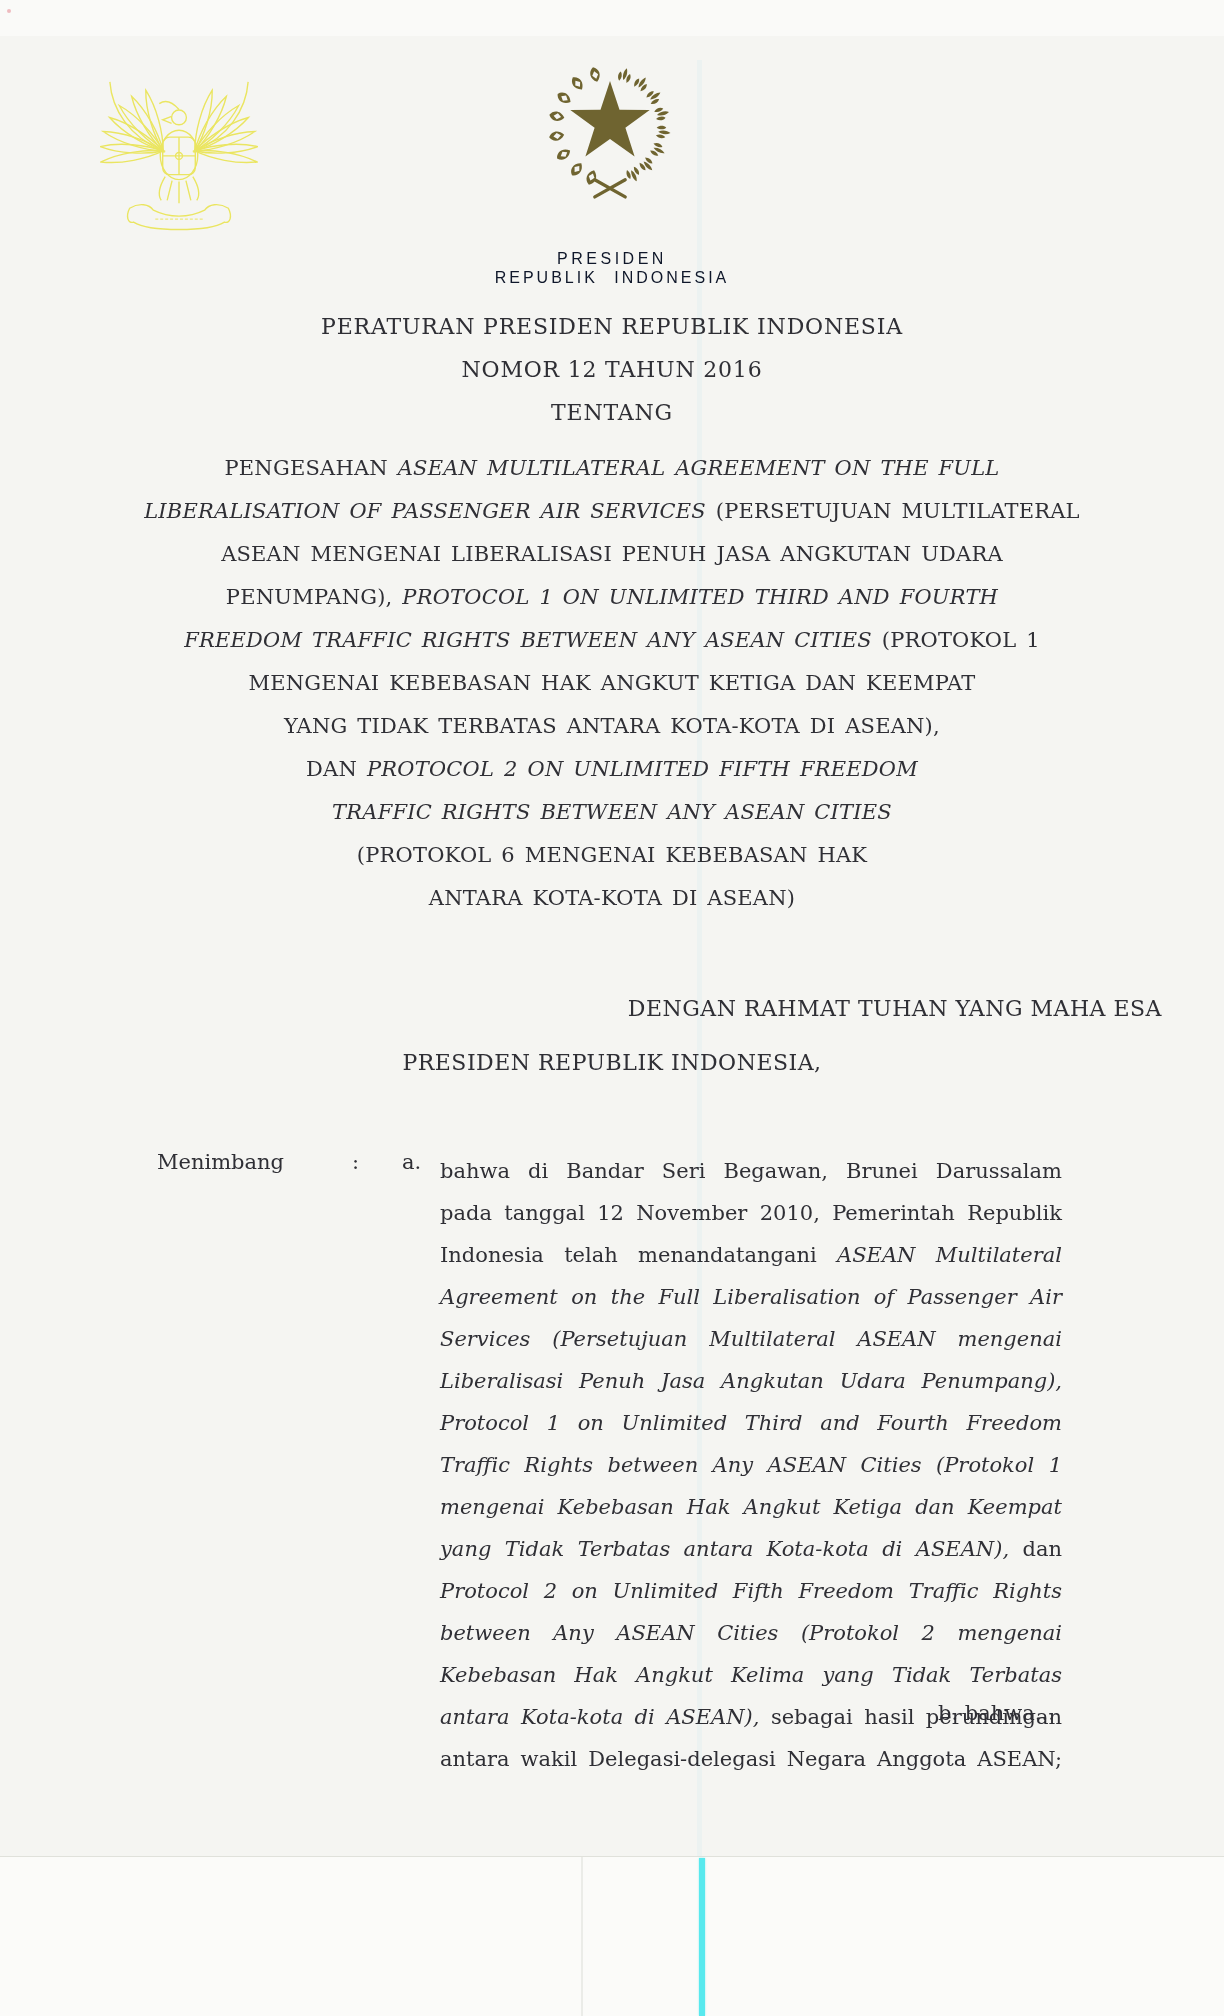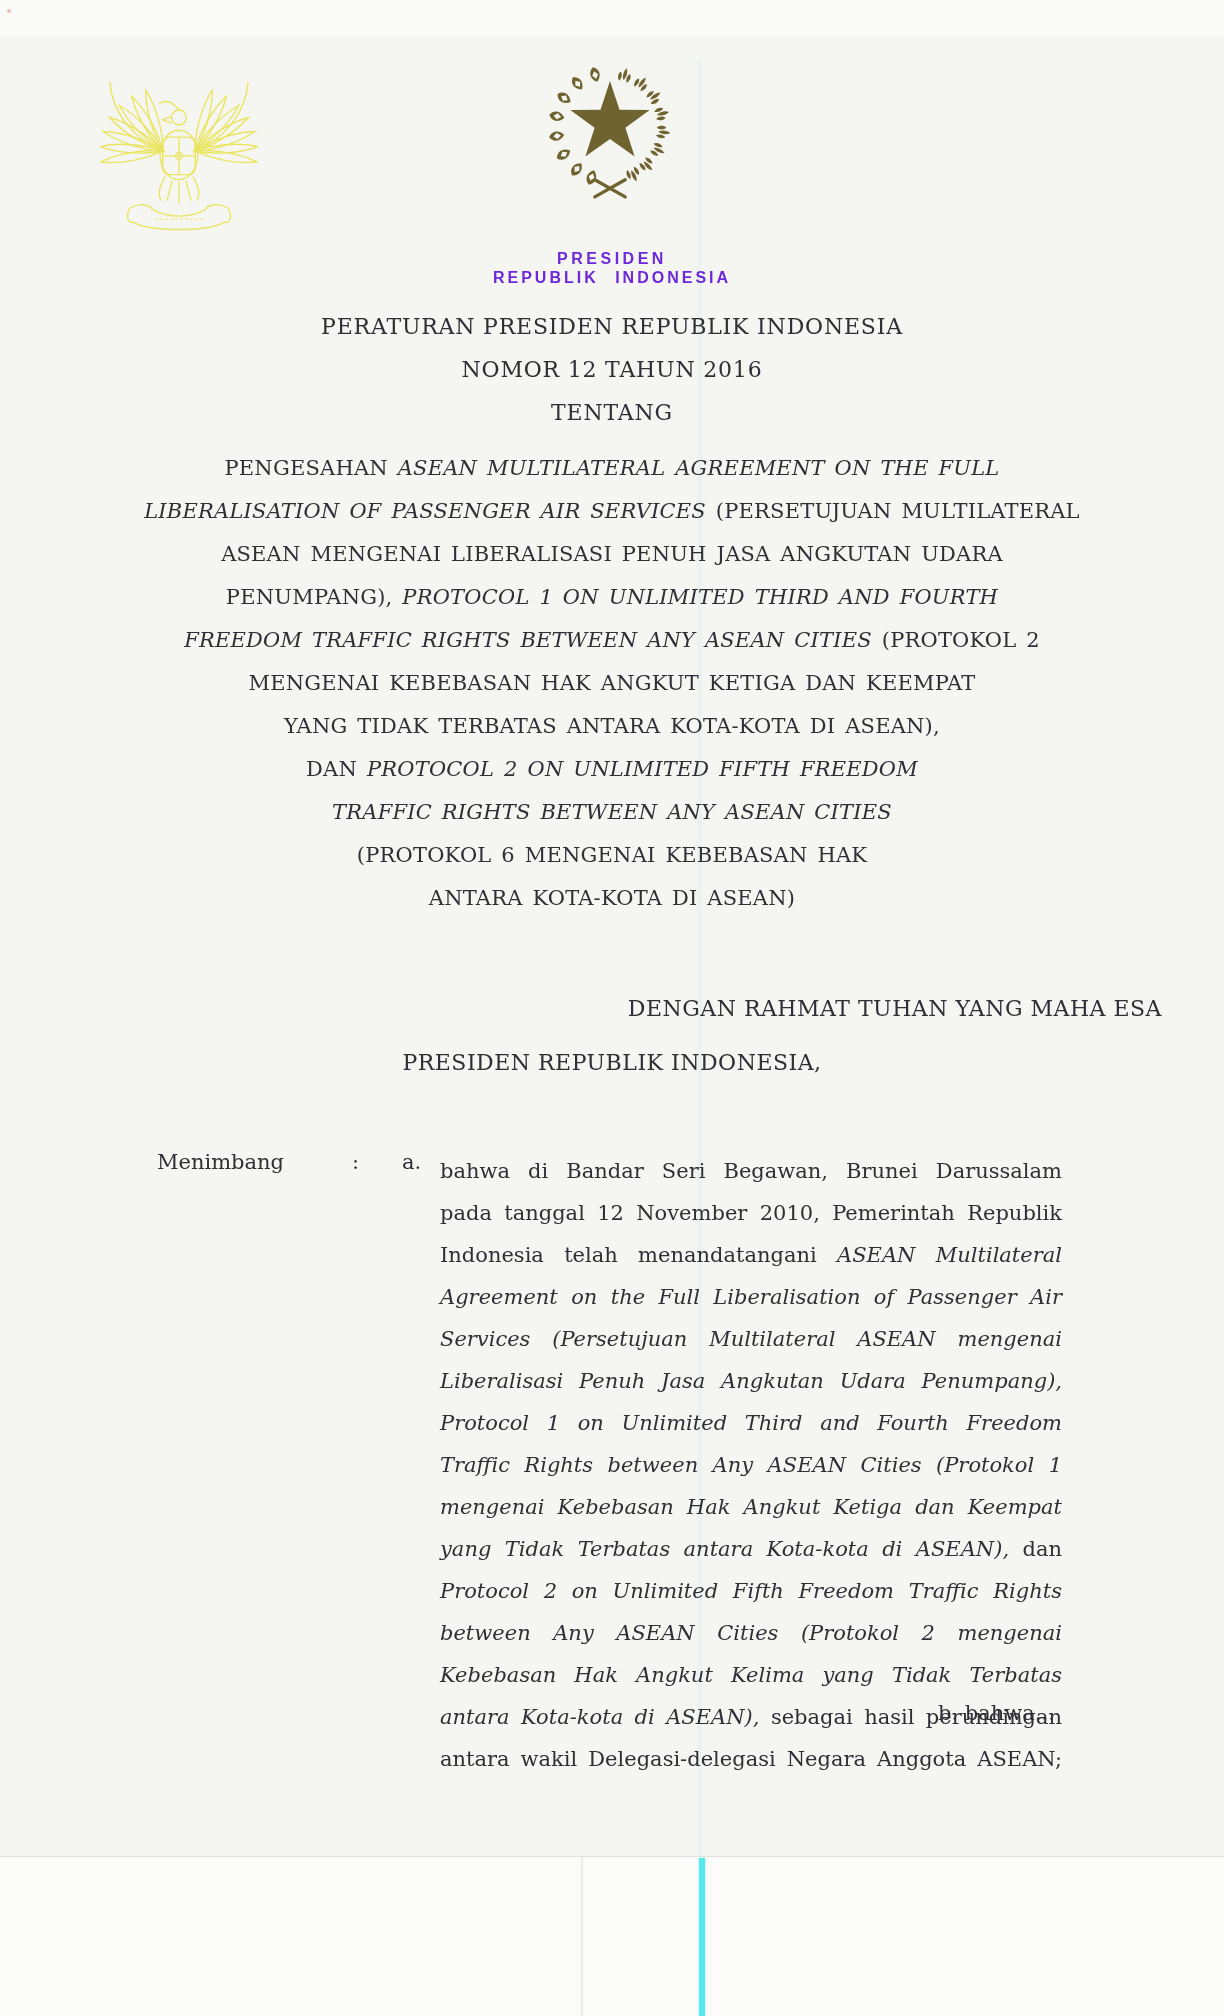--- a/index.html
+++ b/index.html
@@ -7,22 +7,22 @@
   .page{position:absolute;left:0;top:0;width:1224px;height:2016px;background:#f5f5f2;overflow:hidden;}
   .topband{position:absolute;left:0;top:0;width:1224px;height:36px;background:#fafaf8;}
   .scan-streak{position:absolute;left:697px;top:60px;width:5px;height:1796px;background:rgba(170,225,235,0.12);}
   .dot-artifact{position:absolute;left:7px;top:9px;width:4px;height:4px;border-radius:50%;background:#e89aa0;opacity:.65;}
 
   
   .garuda{position:absolute;left:100px;top:60px;width:158px;height:178px;}
   .pres-emblem{position:absolute;left:534px;top:62px;width:152px;height:152px;}
 
   
-  .lh{position:absolute;left:0;width:1224px;text-align:center;color:#6d28d9;
-      font-family:"Liberation Sans",sans-serif;font-weight:700;}
+  .lh{position:absolute;left:0;width:1224px;text-align:center;color:#0f172a;
+      font-family:"Liberation Sans",sans-serif;font-weight:400;}
   .lh1{top:250px;font-size:16px;letter-spacing:3.5px;}
   .lh2{top:269px;font-size:16px;letter-spacing:3px;word-spacing:9px;}
 
   
   .doc-text{color:#2f2f35;}
   .title-block{position:absolute;left:62px;top:305px;width:1100px;text-align:center;}
   .title-block div{height:43px;line-height:43px;font-size:22px;letter-spacing:0.8px;}
   .subject-block{position:absolute;left:62px;top:447px;width:1100px;}
   .tline{height:43px;line-height:43px;text-align:center;font-size:21px;word-spacing:3px;letter-spacing:0.2px;}
   .preamble1{position:absolute;left:62px;top:996px;width:1100px;text-align:right;font-size:22px;letter-spacing:0.5px;height:26px;line-height:26px;}
@@ -126,21 +126,21 @@
     <div>PERATURAN PRESIDEN REPUBLIK INDONESIA</div>
     <div>NOMOR 12 TAHUN 2016</div>
     <div>TENTANG</div>
   </div>
 
   <div class="subject-block doc-text">
       <div class="tline"><span>PENGESAHAN </span><span class="it">ASEAN MULTILATERAL AGREEMENT ON THE FULL</span></div>
       <div class="tline"><span class="it">LIBERALISATION OF PASSENGER AIR SERVICES</span><span> (PERSETUJUAN MULTILATERAL</span></div>
       <div class="tline"><span>ASEAN MENGENAI LIBERALISASI PENUH JASA ANGKUTAN UDARA</span></div>
       <div class="tline"><span>PENUMPANG), </span><span class="it">PROTOCOL 1 ON UNLIMITED THIRD AND FOURTH</span></div>
-      <div class="tline"><span class="it">FREEDOM TRAFFIC RIGHTS BETWEEN ANY ASEAN CITIES</span><span> (PROTOKOL 2</span></div>
+      <div class="tline"><span class="it">FREEDOM TRAFFIC RIGHTS BETWEEN ANY ASEAN CITIES</span><span> (PROTOKOL 1</span></div>
       <div class="tline"><span>MENGENAI KEBEBASAN HAK ANGKUT KETIGA DAN KEEMPAT</span></div>
       <div class="tline"><span>YANG TIDAK TERBATAS ANTARA KOTA-KOTA DI ASEAN),</span></div>
       <div class="tline"><span>DAN </span><span class="it">PROTOCOL 2 ON UNLIMITED FIFTH  FREEDOM</span></div>
       <div class="tline"><span class="it">TRAFFIC RIGHTS BETWEEN ANY ASEAN CITIES</span></div>
       <div class="tline"><span>(PROTOKOL 6 MENGENAI KEBEBASAN HAK</span></div>
       <div class="tline"><span>ANTARA KOTA-KOTA DI ASEAN)</span></div>
     </div>
 
   <div class="preamble1 doc-text">DENGAN RAHMAT TUHAN YANG MAHA ESA</div>
   <div class="preamble2 doc-text">PRESIDEN REPUBLIK INDONESIA,</div>

